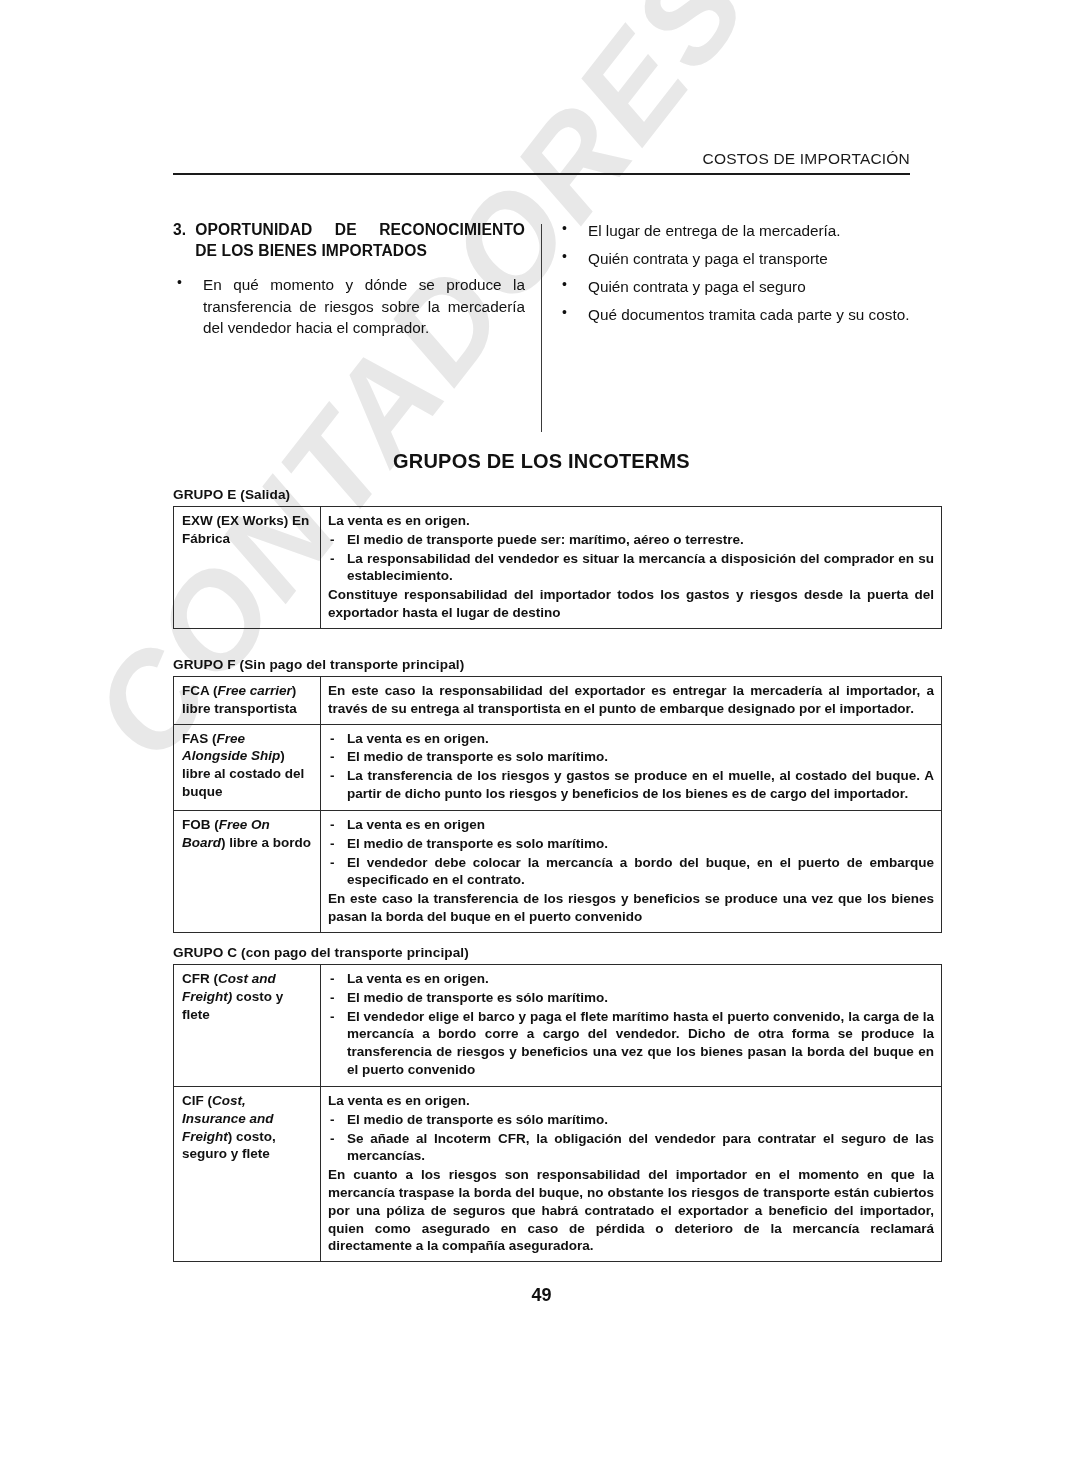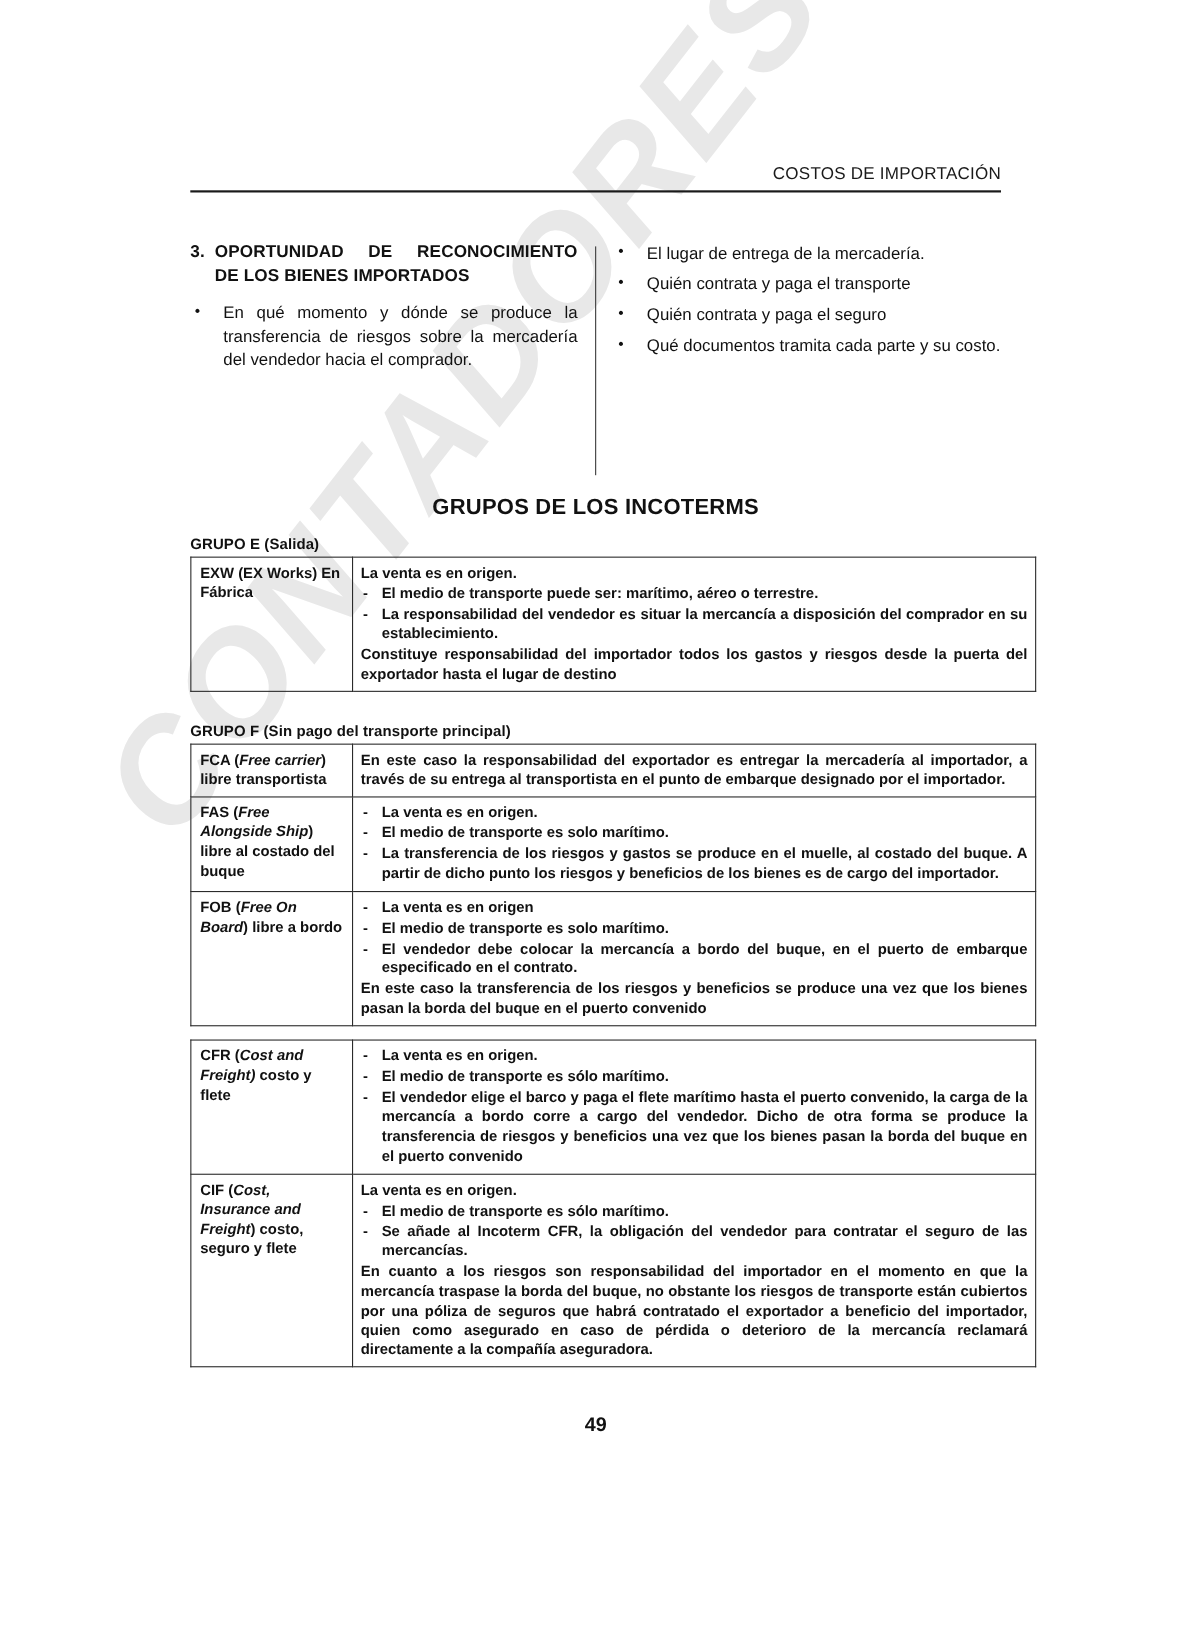--- a/index.html
+++ b/index.html
@@ -319,20 +319,21 @@
                 <li>El vendedor debe colocar la mercancía a bordo del buque, en el puerto de embarque especificado en el contrato.</li>
               </ul>
               <p class="tail">En este caso la transferencia de los riesgos y beneficios se produce una vez que los bienes pasan la borda del buque en el puerto convenido</p>
             </td>
           </tr>
         </tbody>
       </table>
     </div>
 
     <div class="group-block" style="top:945px;">
+      <div class="group-label">GRUPO C (con pago del transporte principal)</div>
       <table class="itab">
         <tbody>
           <tr>
             <td class="term"><span>CFR (</span><span class="ital">Cost and Freight)</span><span> costo y flete</span></td>
             <td class="desc">
               <ul class="dash">
                 <li>La venta es en origen.</li>
                 <li>El medio de transporte es sólo marítimo.</li>
                 <li>El vendedor elige el barco y paga el flete marítimo hasta el puerto convenido, la carga de la mercancía a bordo corre a cargo del vendedor. Dicho de otra forma se produce la transferencia de riesgos y beneficios una vez que los bienes pasan la borda del buque en el puerto convenido</li>
               </ul>

